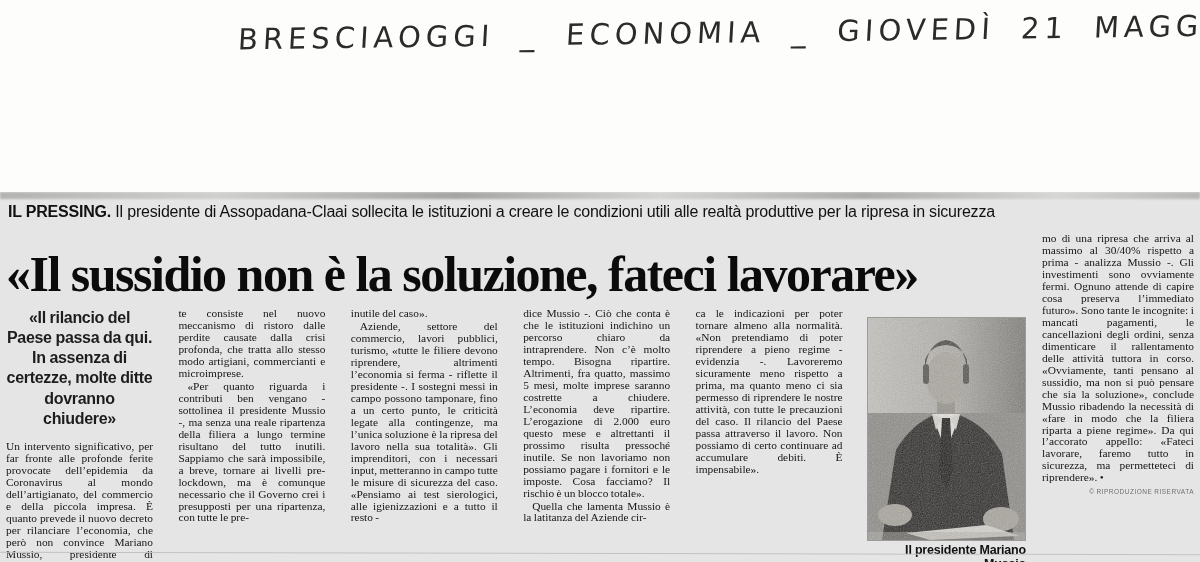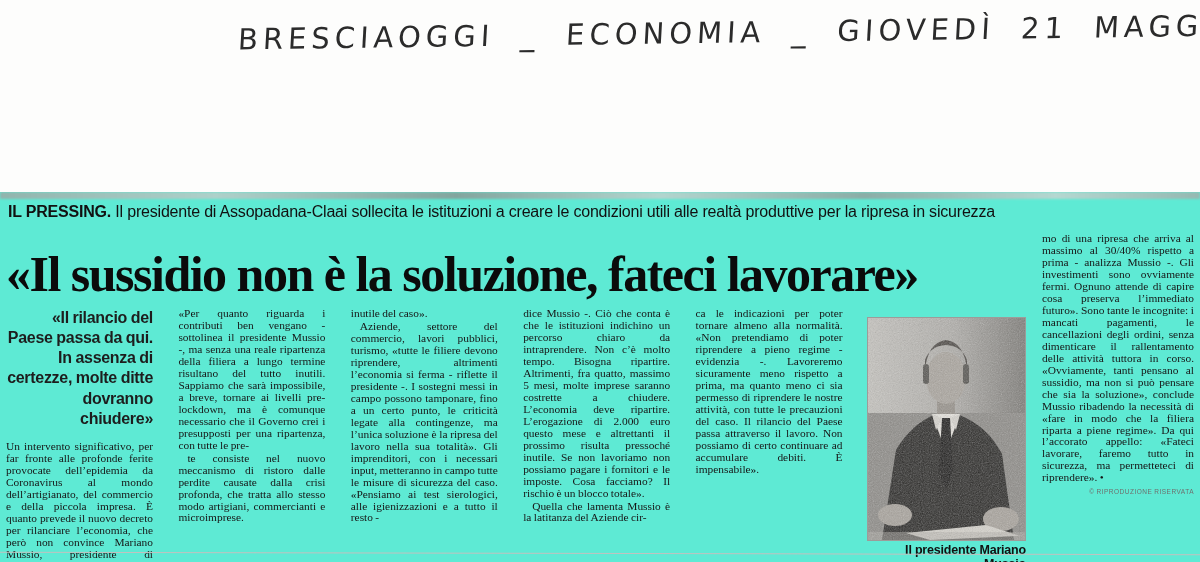--- a/index.html
+++ b/index.html
@@ -10,21 +10,21 @@
   .handwritten {
     position:absolute; top:16px; left:238px; width:920px;
     font-family:"DejaVu Sans", sans-serif;
     font-size:29px; font-weight:400; letter-spacing:5px; word-spacing:12px;
     color:#2b2b2b; transform:rotate(-0.8deg) skewX(-4deg);
     white-space:nowrap;
   }
 
   
   .clip { position:absolute; top:192px; left:0; width:1200px; height:370px;
-          background:#5eead4; overflow:hidden; }
+          background:#e5e5e5; overflow:hidden; }
   .scan-band {
     height:7px; width:100%;
     background:linear-gradient(90deg,#a3a3a1 0%,#c9c9c7 18%,#8f8f8d 38%,#cfcfcd 55%,#9a9a98 72%,#d2d2d0 88%,#a8a8a6 100%);
     filter:blur(1px); opacity:.75;
   }
   .kicker {
     padding:4px 10px 2px 8px;
     font-family:"Liberation Sans", sans-serif; font-size:16px;
     letter-spacing:-0.2px; color:#111; white-space:nowrap;
   }
@@ -37,21 +37,21 @@
     color:#0b0b0b; margin:1px 0 8px 0; white-space:nowrap;
   }
   .cols { display:flex; justify-content:space-between; height:262px;
           border-bottom:1px solid #c6c6c3; padding-bottom:2px; }
   .col { width:147px; font-size:11.4px; line-height:1.05; text-align:justify;
          color:#161616; word-spacing:-0.4px; }
   .col p + p { text-indent:9px; margin-top:1px; }
   .pull-quote {
     font-family:"Liberation Sans", sans-serif; font-size:16px; line-height:1.26;
     font-weight:600; letter-spacing:-0.3px; color:#1d1d1d;
-    text-align:right; margin-bottom:12px;
+    text-align:center; margin-bottom:12px;
   }
   
   .right-col { flex:1; padding:10px 2px 0 16px; font-size:11.4px; line-height:1.05;
                text-align:justify; color:#161616; word-spacing:-0.4px; }
   .copyright { margin-top:5px; text-align:right;
                font-family:"Liberation Sans", sans-serif; font-size:6.5px;
                letter-spacing:.5px; color:#6f6f6d; }
 
   
   .photo-col { width:158px;text-align:right; }
@@ -78,22 +78,22 @@
     <div class="left-zone">
       <div class="headline">«Il sussidio non è la soluzione, fateci lavorare»</div>
 
       <div class="cols">
         <div class="col">
           <div class="pull-quote">«Il rilancio del Paese passa da qui. In assenza di certezze, molte ditte dovranno chiudere»</div>
           <p>Un intervento significativo, per far fronte alle profonde ferite provocate dell’epidemia da Coronavirus al mondo dell’artigianato, del commercio e della piccola impresa. È quanto prevede il nuovo decreto per rilanciare l’economia, che però non convince Mariano Mussio, presidente di Assopadana-Claai Brescia. La novità più importan-</p>
         </div>
 
         <div class="col">
+          <p>te consiste nel nuovo meccanismo di ristoro dalle perdite causate dalla crisi profonda, che tratta allo stesso modo artigiani, commercianti e microimprese.</p>
           <p>«Per quanto riguarda i contributi ben vengano - sottolinea il presidente Mussio -, ma senza una reale ripartenza della filiera a lungo termine risultano del tutto inutili. Sappiamo che sarà impossibile, a breve, tornare ai livelli pre-lockdown, ma è comunque necessario che il Governo crei i presupposti per una ripartenza, con tutte le pre-</p>
-          <p>te consiste nel nuovo meccanismo di ristoro dalle perdite causate dalla crisi profonda, che tratta allo stesso modo artigiani, commercianti e microimprese.</p>
         </div>
 
         <div class="col">
           <p>inutile del caso».</p>
           <p>Aziende, settore del commercio, lavori pubblici, turismo, «tutte le filiere devono riprendere, altrimenti l’economia si ferma - riflette il presidente -. I sostegni messi in campo possono tamponare, fino a un certo punto, le criticità legate alla contingenze, ma l’unica soluzione è la ripresa del lavoro nella sua totalità». Gli imprenditori, con i necessari input, metteranno in campo tutte le misure di sicurezza del caso. «Pensiamo ai test sierologici, alle igienizzazioni e a tutto il resto -</p>
         </div>
 
         <div class="col">
           <p>dice Mussio -. Ciò che conta è che le istituzioni indichino un percorso chiaro da intraprendere. Non c’è molto tempo. Bisogna ripartire. Altrimenti, fra quatto, massimo 5 mesi, molte imprese saranno costrette a chiudere. L’economia deve ripartire. L’erogazione di 2.000 euro questo mese e altrettanti il prossimo risulta pressoché inutile. Se non lavoriamo non possiamo pagare i fornitori e le imposte. Cosa facciamo? Il rischio è un blocco totale».</p>
           <p>Quella che lamenta Mussio è la latitanza del Aziende cir-</p>

